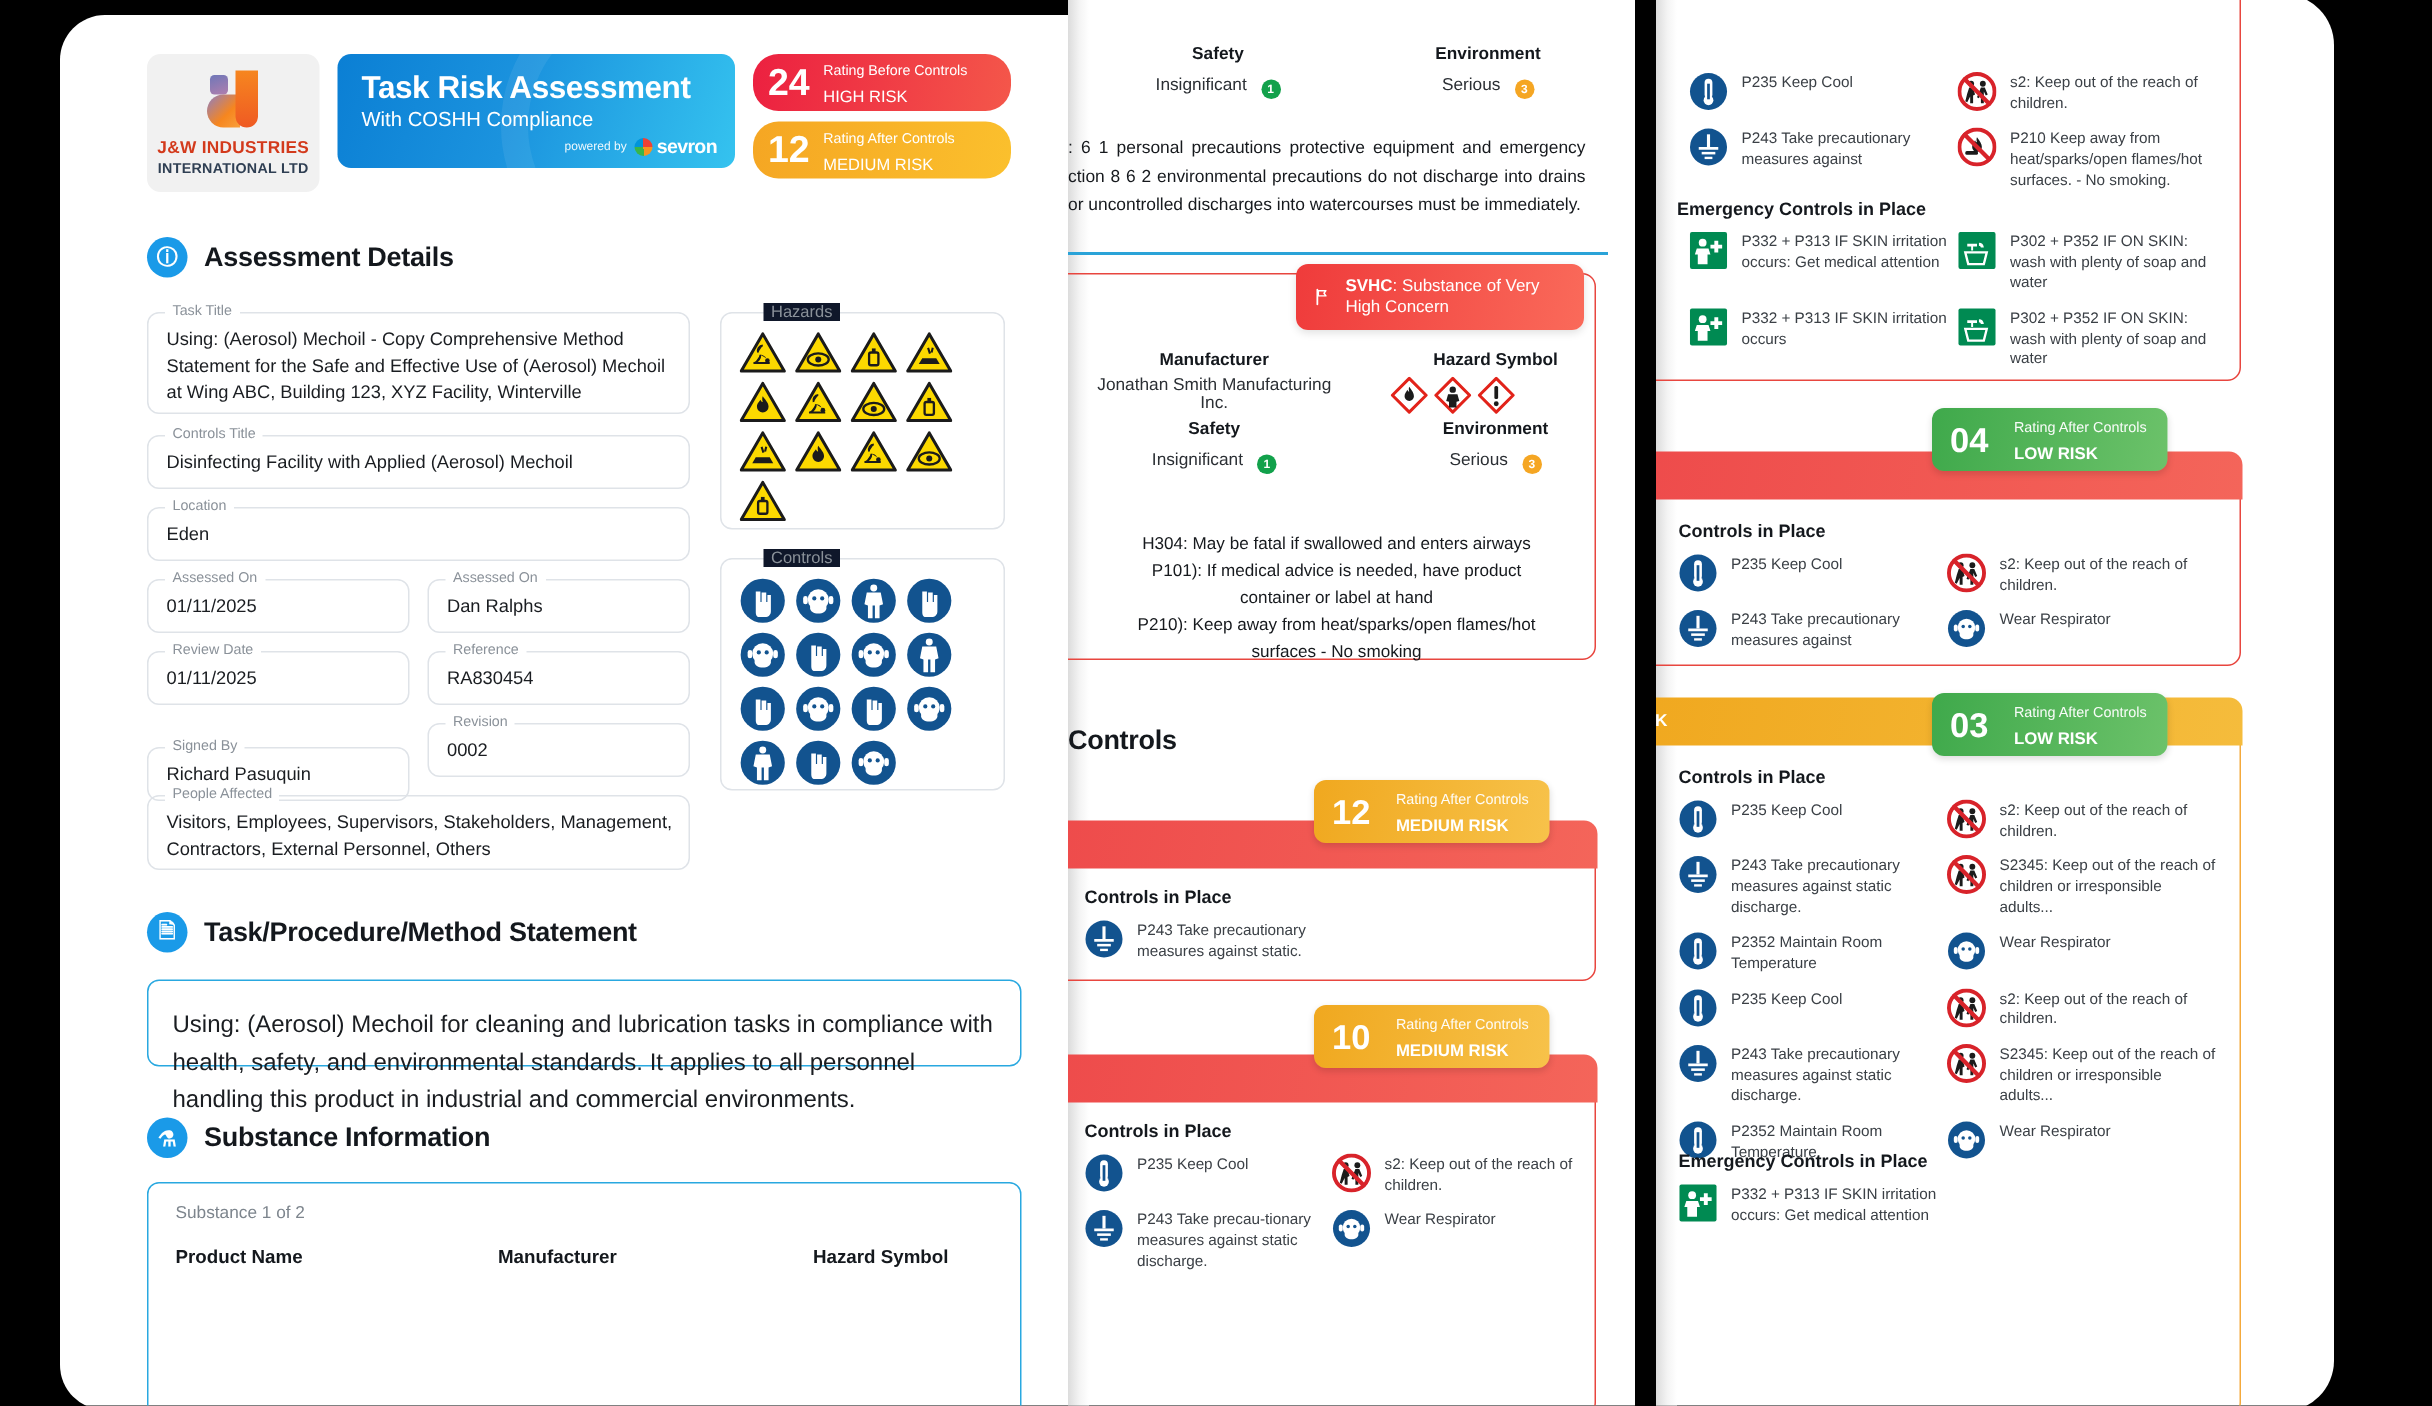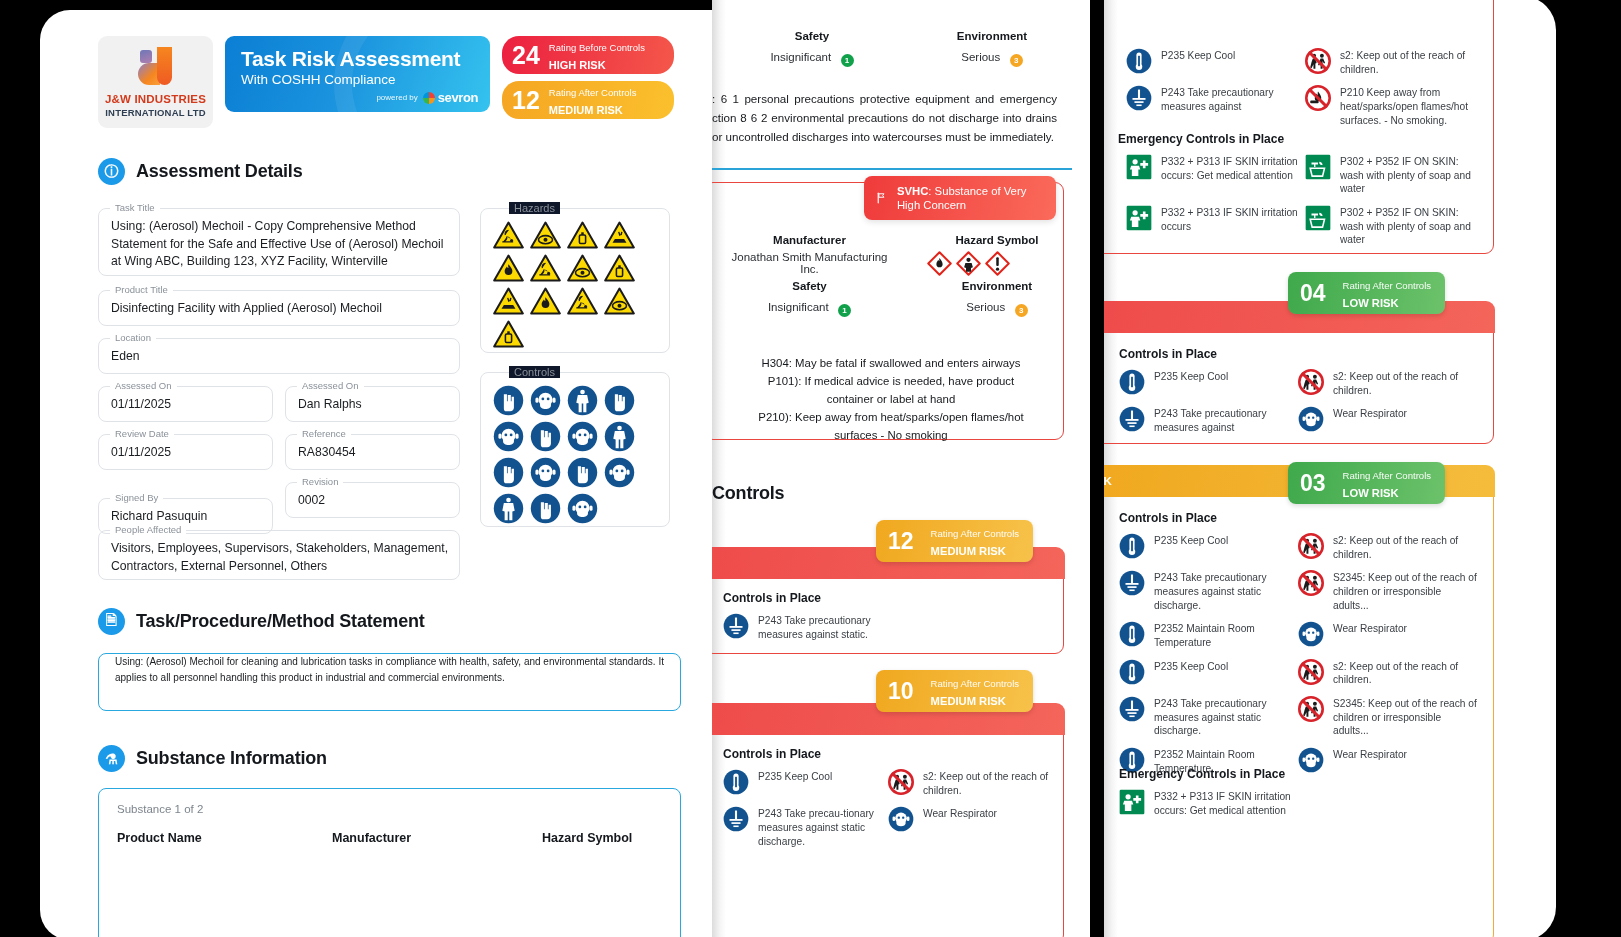--- a/index.html
+++ b/index.html
@@ -77,21 +77,21 @@
   .rating-col { display: flex; flex-direction: column; gap: 7px; }
   .rating-chip {
     width: 172px; height: 38px; border-radius: 17px; color: #fff;
     display: flex; align-items: center; padding-left: 10px; gap: 9px;
   }
   .rc-high { background: linear-gradient(100deg, #ec2040, #f4574a); }
   .rc-med  { background: linear-gradient(100deg, #f5a623, #fbc02d); }
   .rc-num { font-size: 25px; font-weight: bold; line-height: 1; }
   .rc-txt { line-height: 1.15; }
   .rc-l1 { font-size: 9.5px; }
-  .rc-l2 { font-size: 11px; font-weight: bold; margin-top: 47px; }
+  .rc-l2 { font-size: 11px; font-weight: normal; margin-top: 47px; }
 
   
   .sec-head { position: absolute; display: flex; align-items: center; gap: 11px; }
   .sec-ico {
     width: 27px; height: 27px; border-radius: 50%;
     background: #1a9ae8; color: #fff; display: flex; align-items: center; justify-content: center;
     font-size: 14px; font-weight: bold;
   }
   .sec-title { font-size: 18px; font-weight: bold; color: #14181d; letter-spacing: -.2px; }
 
@@ -118,21 +118,21 @@
   
   .haz { width: 31px; height: 28px; position: relative; }
   .haz svg { width: 100%; height: 100%; display: block; }
   
   .ctl { width: 31px; height: 31px; }
   .ctl svg { width: 100%; height: 100%; display: block; }
 
   
   .stmt {
     position: absolute; border: 1.6px solid #29a8e0; border-radius: 8px;
-    padding: 0 16px; font-size: 10px; color: #1a1d21; line-height: 1.55;
+    padding: 18px 16px; font-size: 16px; color: #1a1d21; line-height: 1.55;
   }
   .subst-box {
     position: absolute; border: 1.6px solid #29a8e0; border-radius: 8px 8px 0 0;
     padding: 14px 18px;
   }
   .subst-count { font-size: 11.5px; color: #7d858d; }
   .subst-hdr { display: flex; margin-top: 16px; font-size: 12.5px; font-weight: bold; color: #14181d; }
   .subst-hdr span:nth-child(1) { width: 215px; }
   .subst-hdr span:nth-child(2) { width: 210px; }
 
@@ -245,21 +245,21 @@
       <span class="sec-ico">ⓘ</span>
       <span class="sec-title">Assessment Details</span>
     </div>
 
     <div class="fs" style="left:58px; top:198px; width:362px; height:68px;">
       <span class="fs-label">Task Title</span>
       <div class="fs-val">Using: (Aerosol) Mechoil - Copy Comprehensive Method Statement for the Safe and Effective Use of (Aerosol) Mechoil at Wing ABC, Building 123, XYZ Facility, Winterville</div>
     </div>
 
     <div class="fs" style="left:58px; top:280px; width:362px; height:36px;">
-      <span class="fs-label">Product Title</span>
+      <span class="fs-label">Controls Title</span>
       <div class="fs-val">Disinfecting Facility with Applied (Aerosol) Mechoil</div>
     </div>
 
     <div class="fs" style="left:58px; top:328px; width:362px; height:36px;">
       <span class="fs-label">Location</span>
       <div class="fs-val">Eden</div>
     </div>
 
     <div class="fs" style="left:58px; top:376px; width:175px; height:36px;">
       <span class="fs-label">Assessed On</span>

